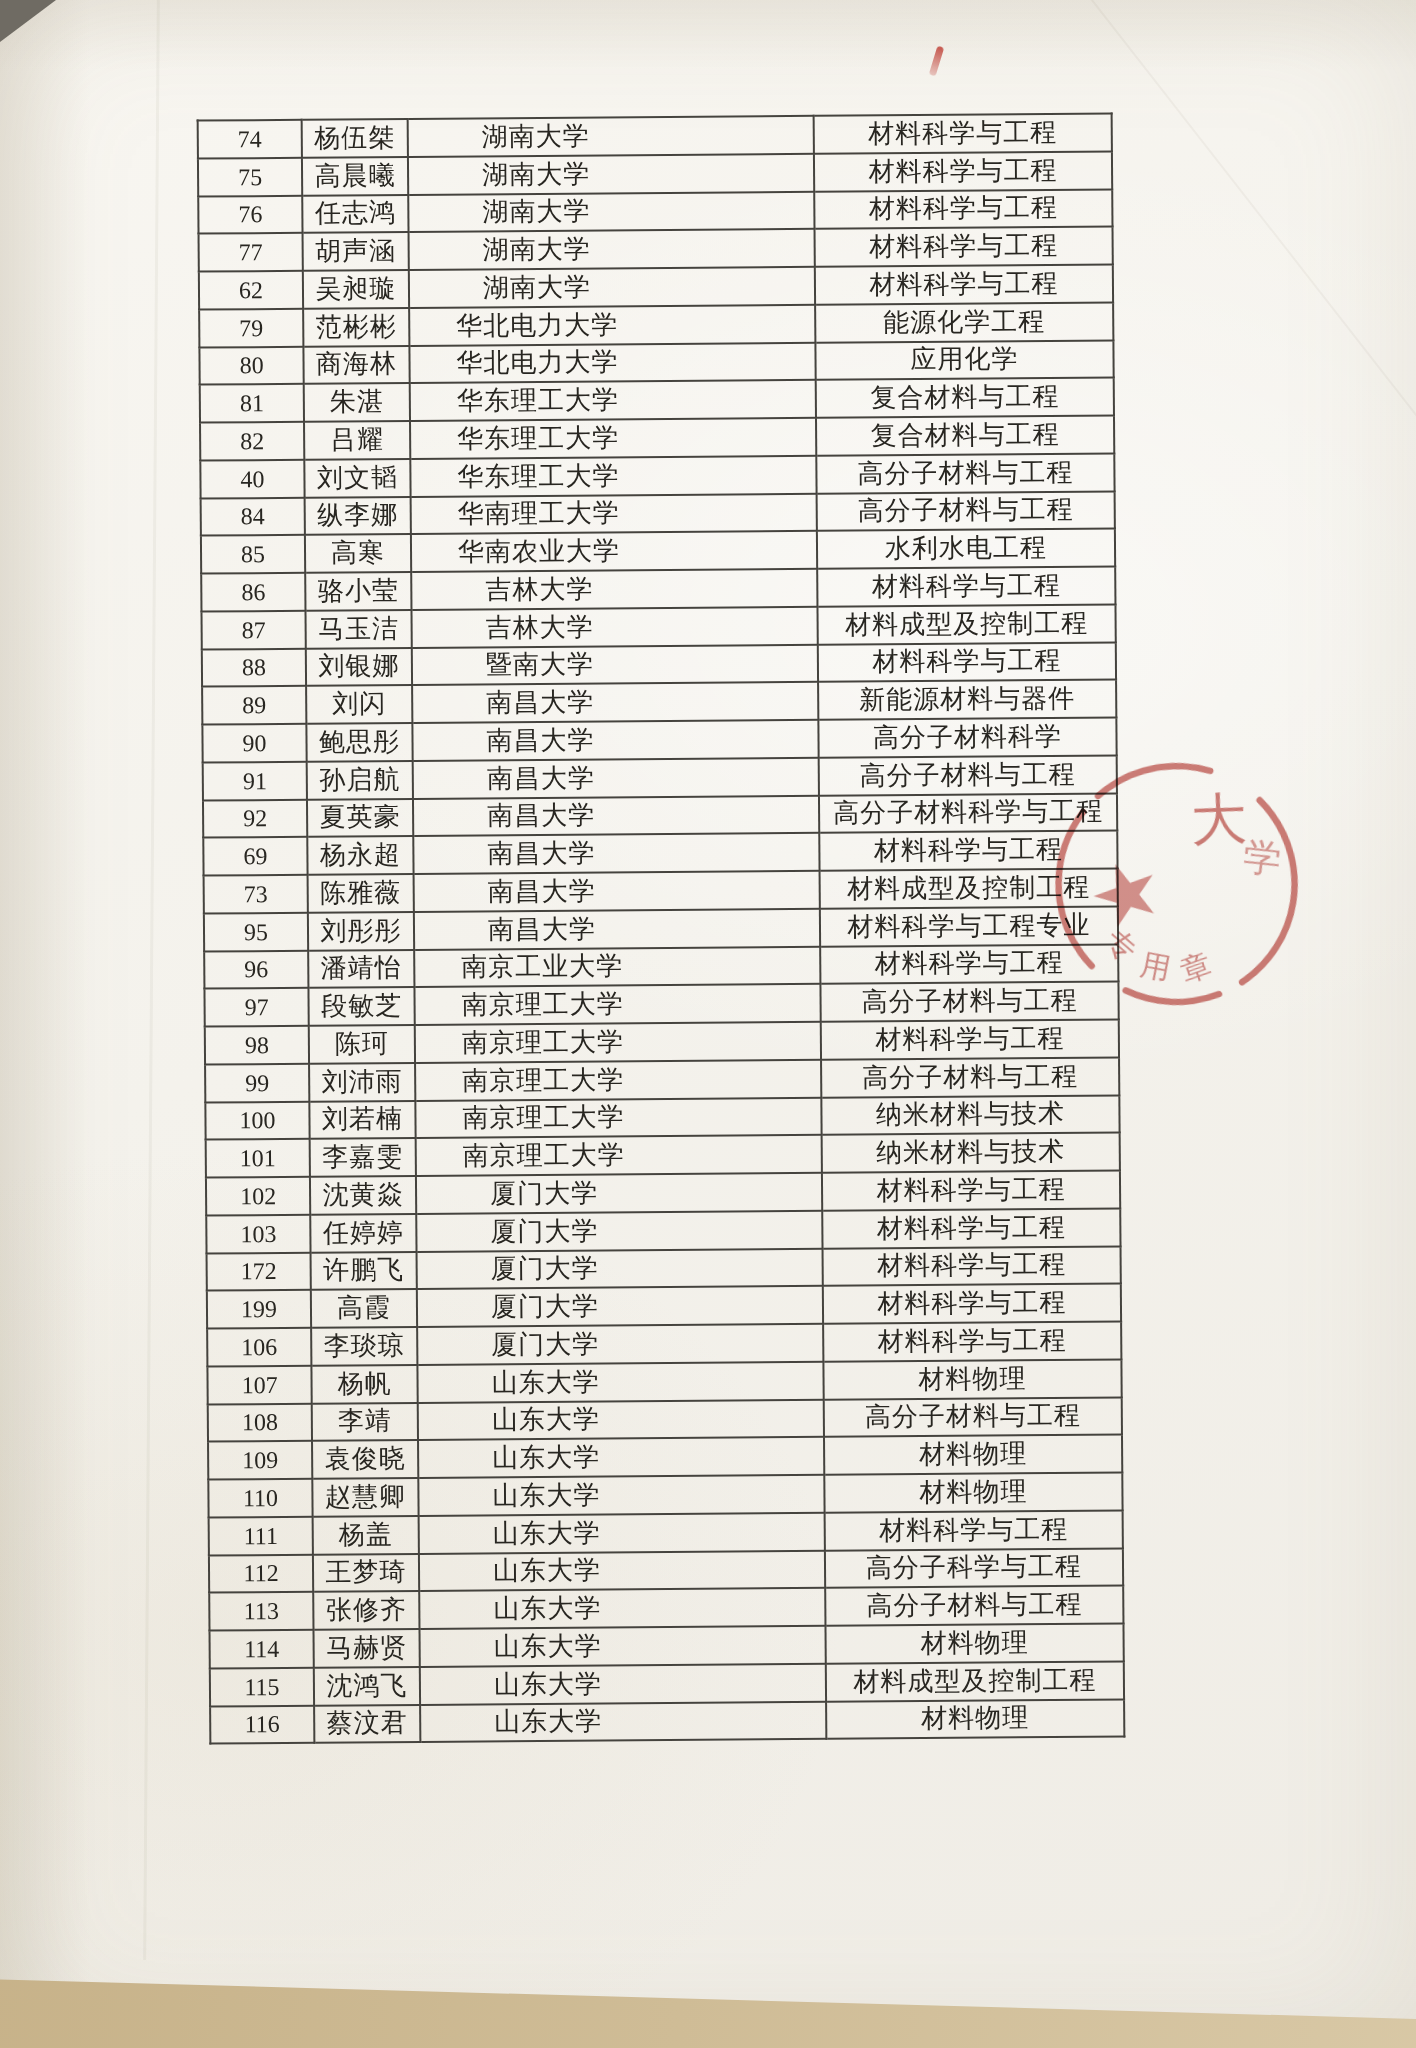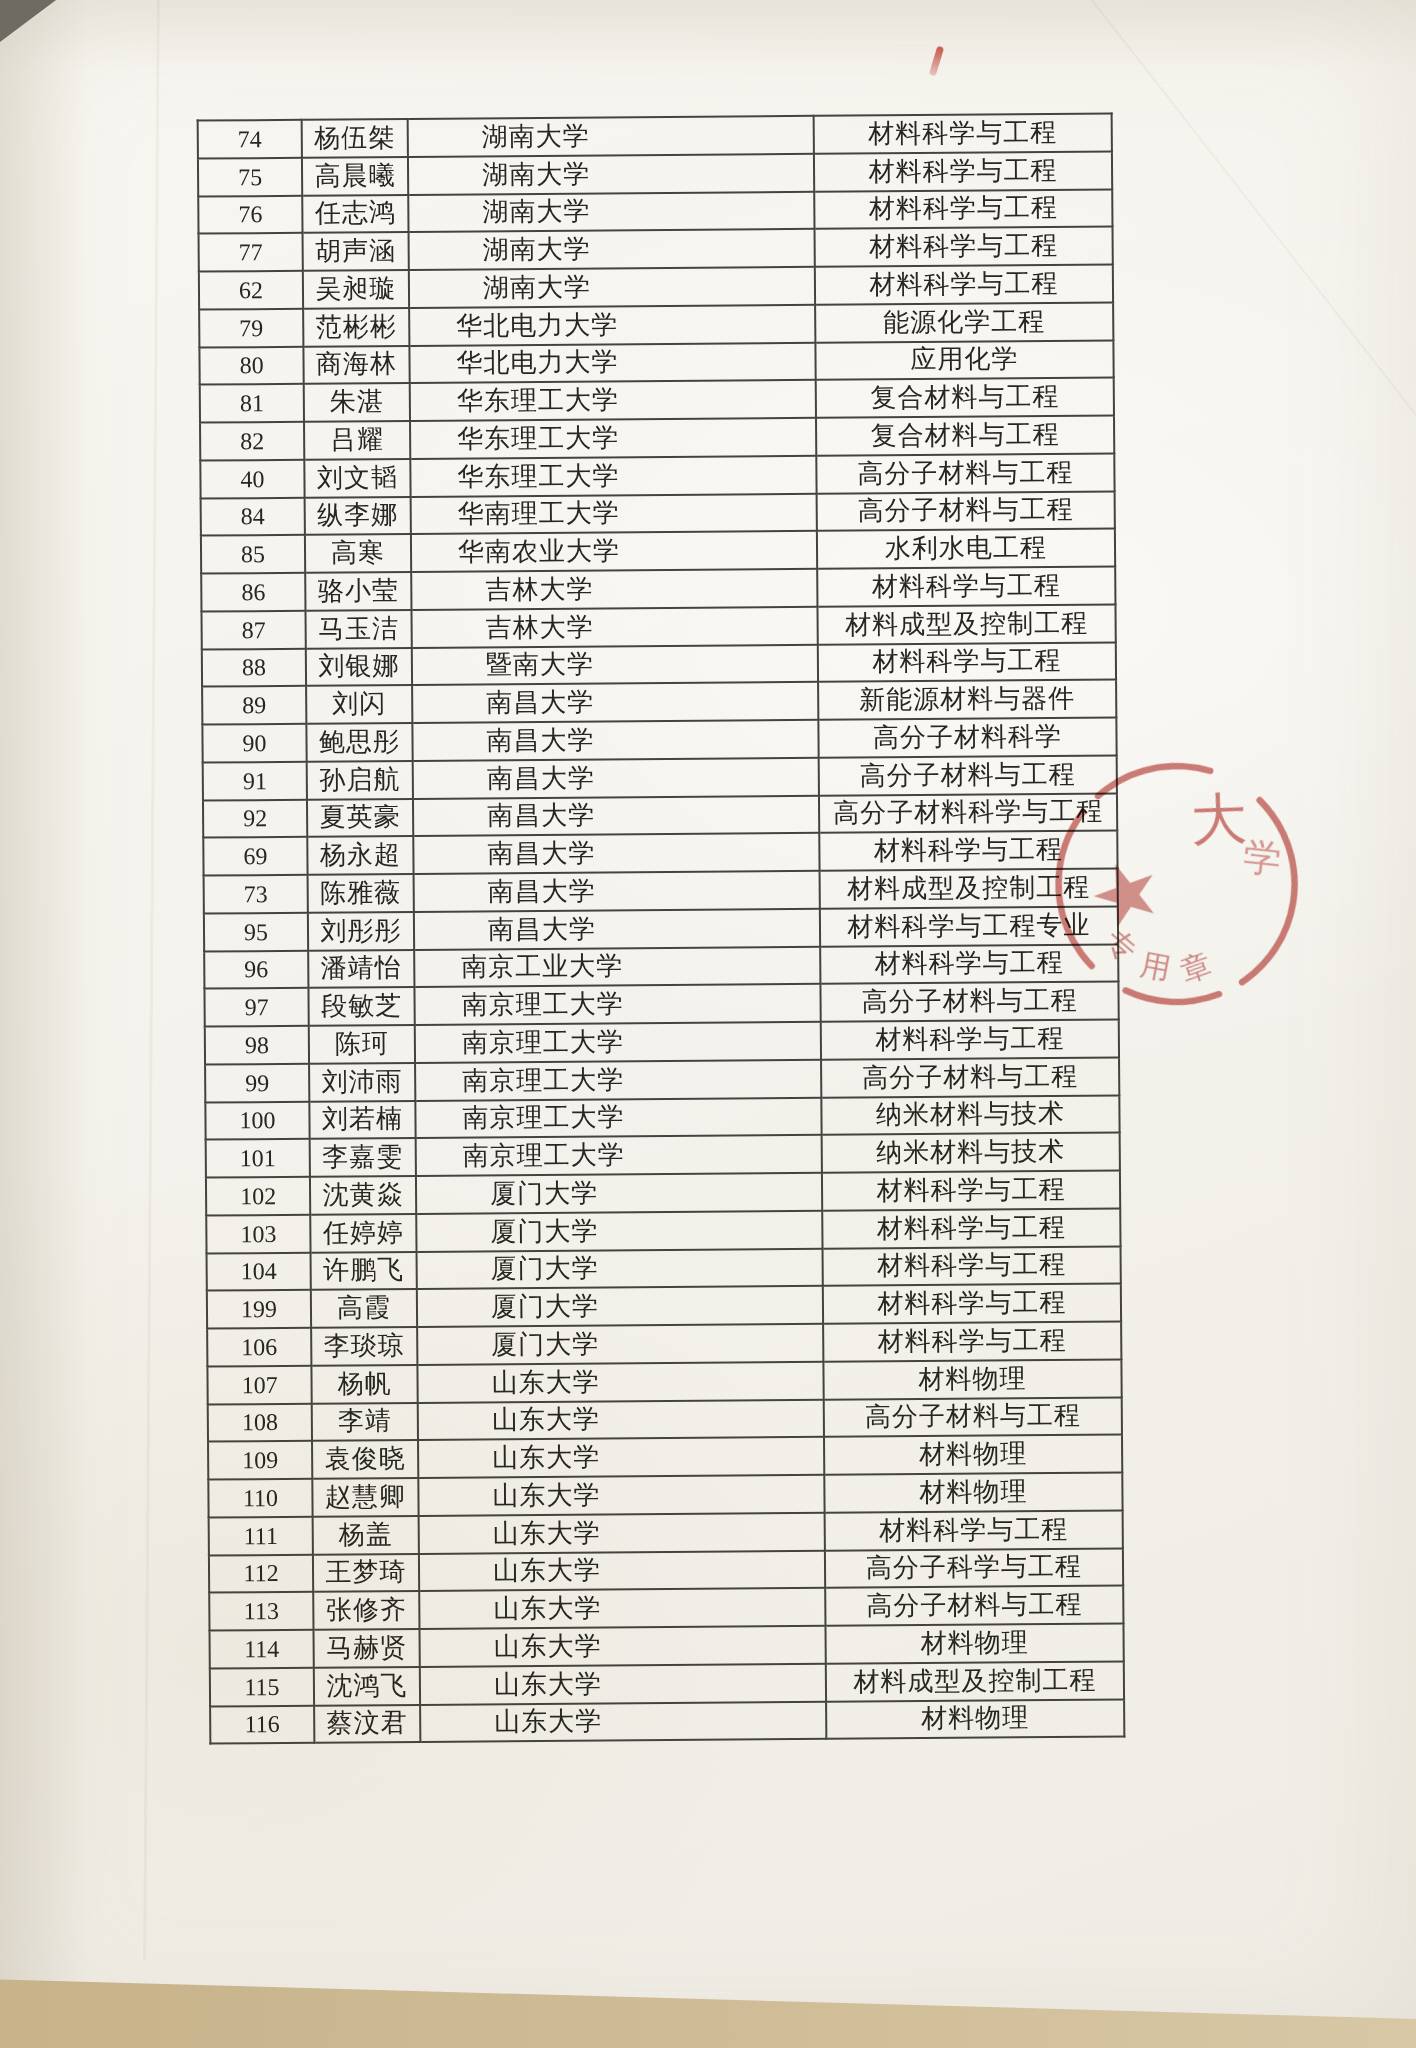--- a/index.html
+++ b/index.html
@@ -255,21 +255,21 @@
         <td class="c-university">厦门大学</td>
         <td class="c-major">材料科学与工程</td>
       </tr>
       <tr>
         <td class="c-no">103</td>
         <td class="c-name">任婷婷</td>
         <td class="c-university">厦门大学</td>
         <td class="c-major">材料科学与工程</td>
       </tr>
       <tr>
-        <td class="c-no">104</td>
+        <td class="c-no">172</td>
         <td class="c-name">许鹏飞</td>
         <td class="c-university">厦门大学</td>
         <td class="c-major">材料科学与工程</td>
       </tr>
       <tr>
         <td class="c-no">199</td>
         <td class="c-name">高霞</td>
         <td class="c-university">厦门大学</td>
         <td class="c-major">材料科学与工程</td>
       </tr>

